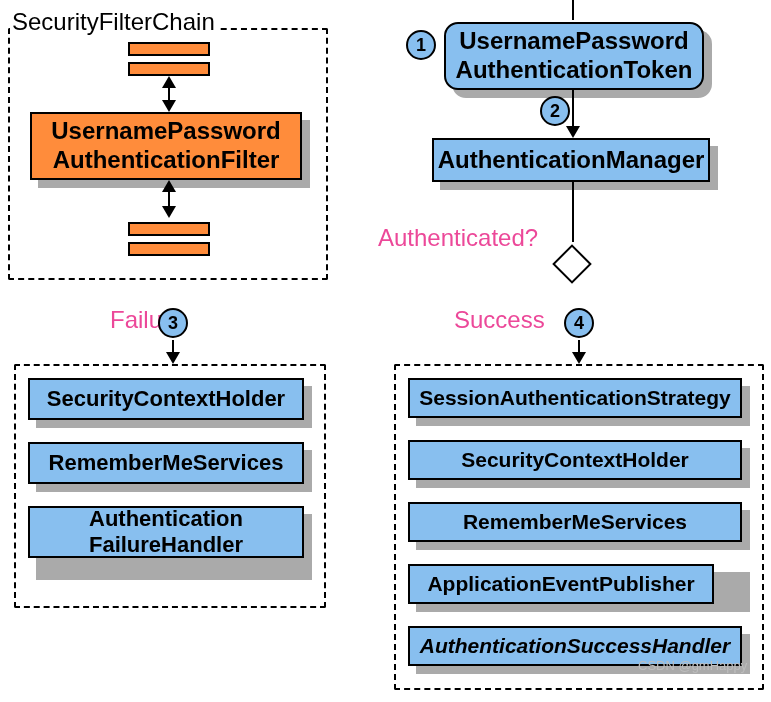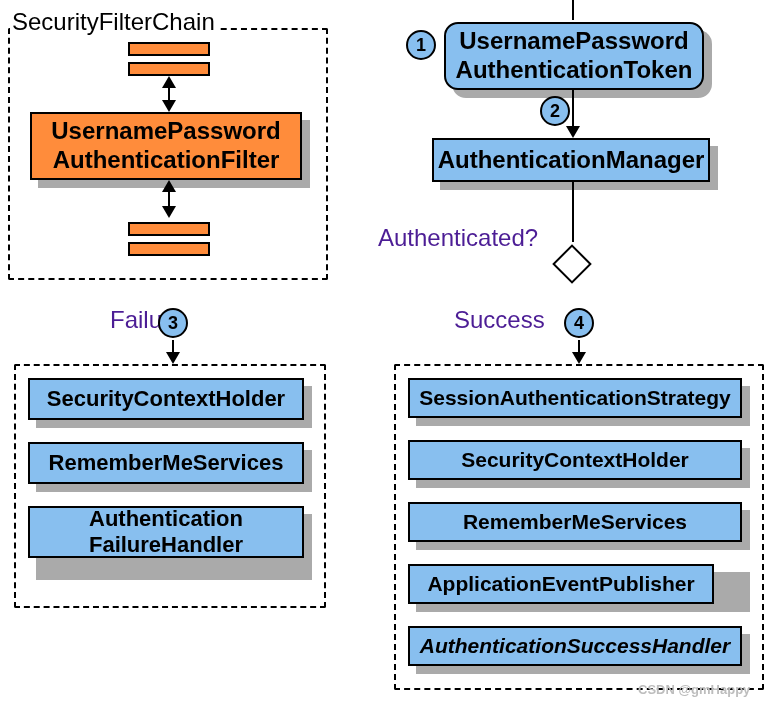--- a/index.html
+++ b/index.html
@@ -104,21 +104,21 @@
     display: flex;
     align-items: center;
     justify-content: center;
     font-size: 18px;
     font-weight: 700;
   }
 
   .label {
     position: absolute;
     font-size: 24px;
-    color: #4c1d95;
+    color: #ec4899;
   }
 
   .watermark {
     position: absolute;
     color: #bdbdbd;
     font-size: 13px;
   }
 </style>
 </head>
 <body>
@@ -221,15 +221,15 @@
   <div class="node-shadow" style="left:416px; top:572px; width:334px; height:40px;"></div>
   <div class="node blue" style="left:408px; top:564px; width:306px; height:40px;">
     <span class="blue-txt-sm">ApplicationEventPublisher</span>
   </div>
 
   <div class="node-shadow" style="left:416px; top:634px; width:334px; height:40px;"></div>
   <div class="node blue" style="left:408px; top:626px; width:334px; height:40px;font-style:italic;">
     <span class="blue-txt-sm">AuthenticationSuccessHandler</span>
   </div>
 
-  <div class="watermark" style="left:638px; top:682px;font-weight:bold;">CSDN @gmHappy</div>
+  <div class="watermark" style="left:638px; top:658px;">CSDN @gmHappy</div>
 
 </div>
 
 </body></html>

